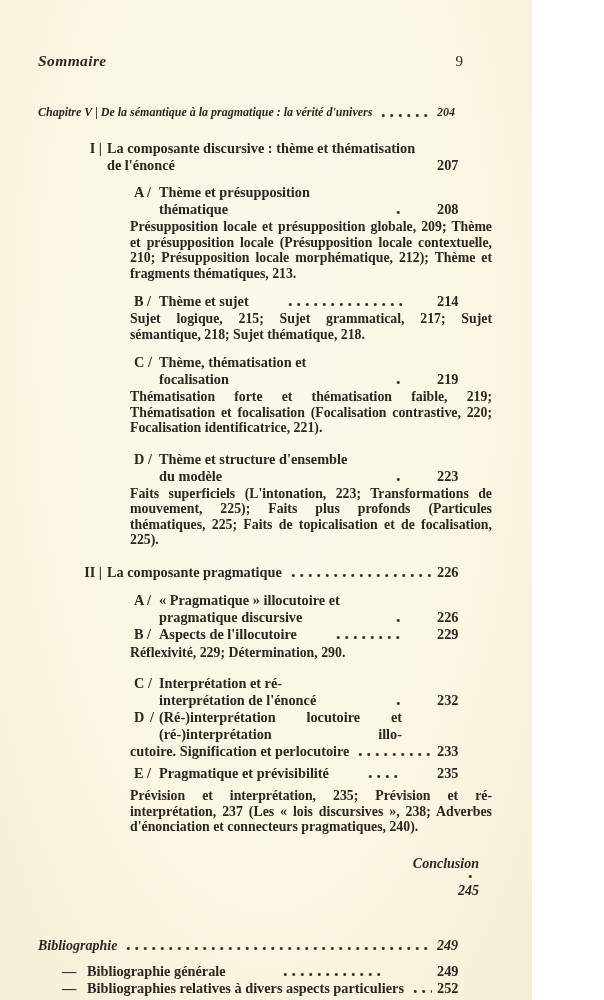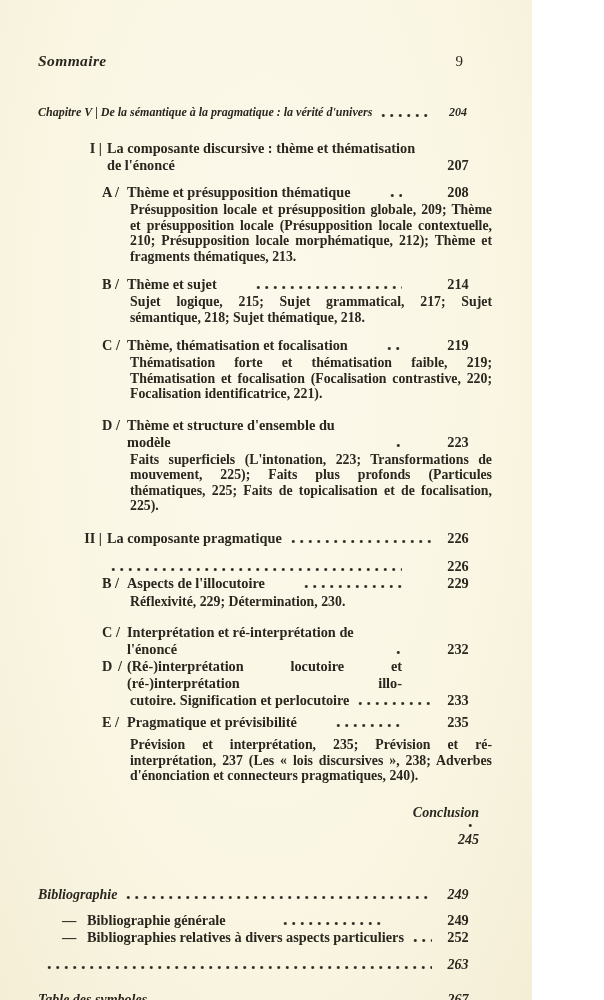--- a/index.html
+++ b/index.html
@@ -37,28 +37,28 @@
   .prefix-right { text-align: right; }
   .leader {
     flex: 1 1 10px; min-width: 10px; align-self: flex-end;
     height: 16px; margin: 0 5px;
     background-image: radial-gradient(circle, #2d2a22 1.25px, rgba(45,42,34,0) 1.55px);
     background-size: 8.5px 5px;
     background-repeat: repeat-x;
     background-position: left 2px bottom 3px;
   }
   .no-leader .leader { background-image: none; }
-  .entry-page { flex: 0 0 42px; text-align: center; font-weight: 700; }
+  .entry-page { flex: 0 0 42px; text-align: left; font-weight: 700; }
   .page-spacer { flex: 0 0 47px; }
 
   
   .chapter { font-style: italic; font-size: 12px; }
   .backmatter { font-style: italic; font-size: 14px; }
   .lvl1 { margin-left: 44px; }
-  .lvl2 { margin-left: 64px; gap: 30px; }
+  .lvl2 { margin-left: 96px; gap: 30px; }
   .dash { margin-left: 24px; }
   .detail {
     margin-left: 92px; width: 362px;
     text-align: justify;
     font-weight: 700; font-size: 13.8px; line-height: 15.5px;
   }
   .row-justify .entry-body { flex: 1 1 auto; text-align: justify; text-align-last: justify; }
 
   
   .mt-chapter { margin-top: 34px; }
@@ -128,30 +128,31 @@
   </div>
   <div class="detail mt-1">Faits superficiels (L'intonation, 223; Transformations de mouvement, 225); Faits plus profonds (Particules thématiques, 225; Faits de topicalisation et de focalisation, 225).</div>
 
   <div class="toc-row lvl1 mt-16">
     <div class="entry-body hang"><span class="entry-prefix prefix-right">II |</span><span>La composante pragmatique</span></div>
     <span class="leader"></span>
     <span class="entry-page">226</span>
   </div>
 
   <div class="toc-row lvl2 mt-11">
+    <div class="entry-body hang"><span class="entry-prefix">A /</span><span>« Pragmatique » illocutoire et pragmatique discursive</span></div>
     <span class="leader"></span>
     <span class="entry-page">226</span>
   </div>
 
   <div class="toc-row lvl2 mt-0">
     <div class="entry-body hang"><span class="entry-prefix">B /</span><span>Aspects de l'illocutoire</span></div>
     <span class="leader"></span>
     <span class="entry-page">229</span>
   </div>
-  <div class="detail mt-2">Réflexivité, 229; Détermination, 230.</div>
+  <div class="detail mt-2">Réflexivité, 229; Détermination, 290.</div>
 
   <div class="toc-row lvl2 mt-15">
     <div class="entry-body hang"><span class="entry-prefix">C /</span><span>Interprétation et ré-interprétation de l'énoncé</span></div>
     <span class="leader"></span>
     <span class="entry-page">232</span>
   </div>
 
   <div class="toc-row lvl2 row-justify mt-0">
     <div class="entry-body hang"><span class="entry-prefix">D /</span><span>(Ré-)interprétation locutoire et (ré-)interprétation illo-</span></div>
     <span class="page-spacer"></span>

